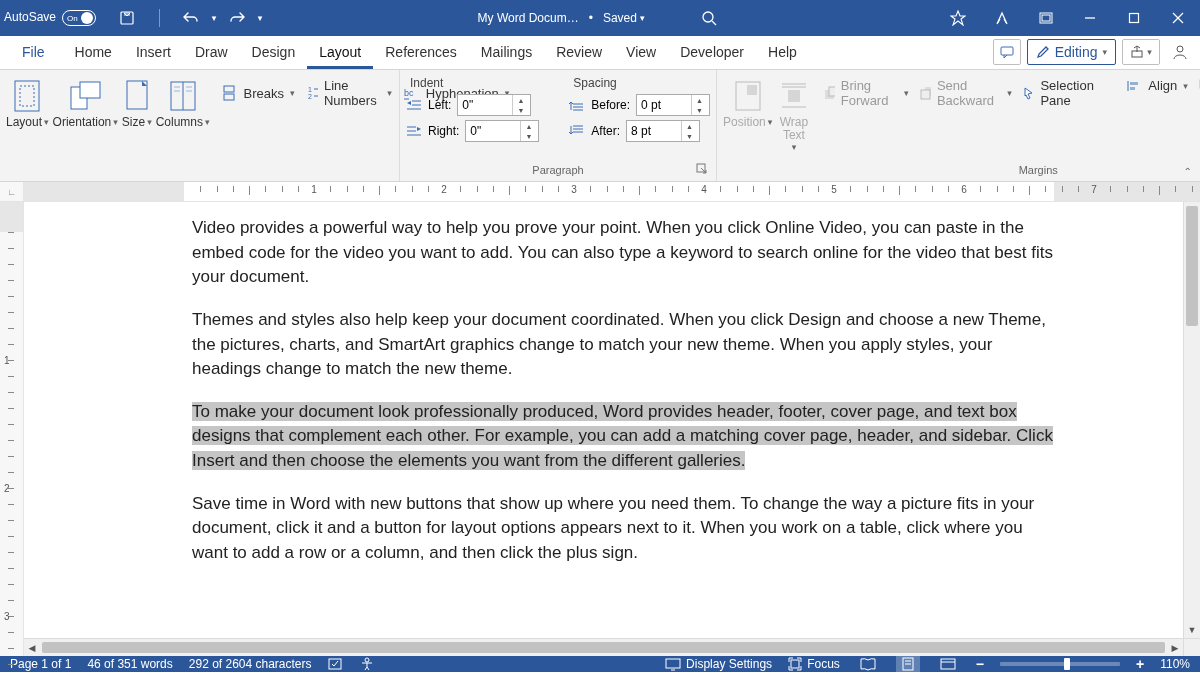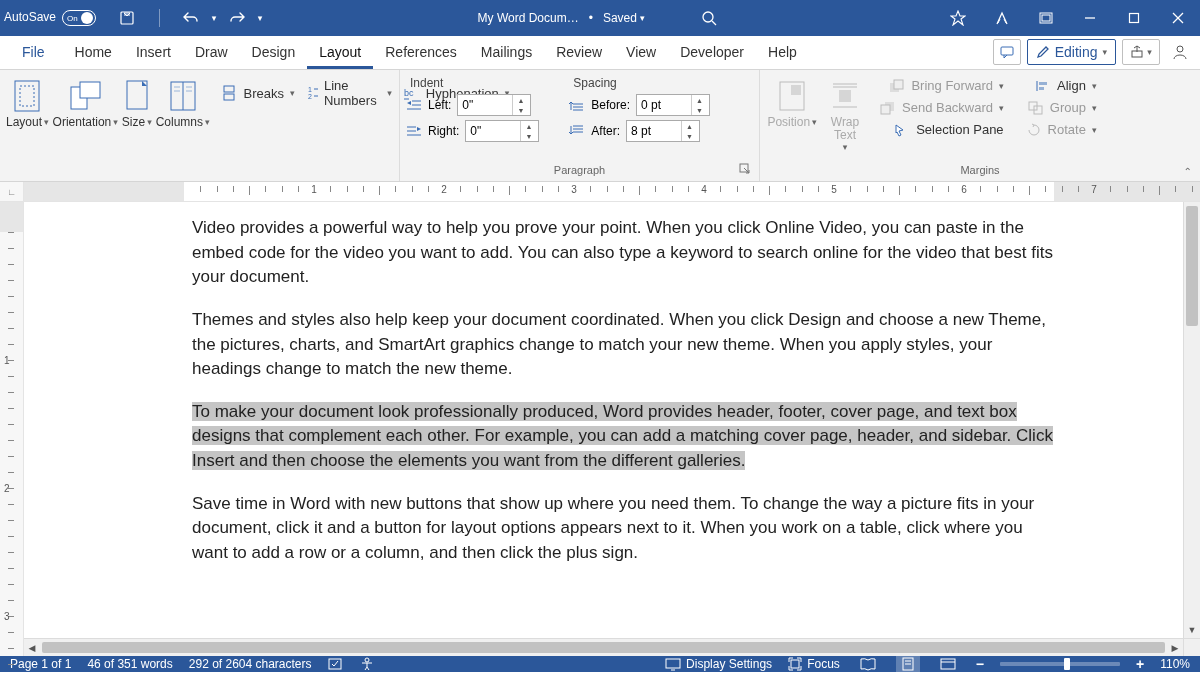--- a/index.html
+++ b/index.html
@@ -55,21 +55,21 @@
   .row-btn { display:flex; align-items:center; gap:6px; font-size:13px; color:#333; padding:2px 4px; }
   .row-btn.dis { color:#9a9a9a; }
   .caret { font-size:9px; color:#666; }
   .para-col { display:flex; flex-direction:column; gap:4px; padding-top:2px; }
   .para-head { font-size:12px; color:#444; padding-left:4px;}
   .spin { display:flex; align-items:center; gap:6px; font-size:12px;}
   .spin .field { width:74px; height:22px; border:1px solid #aaa; background:#fff; display:flex; align-items:center; }
   .spin .field input { border:none; width:54px; font-size:12px; padding-left:4px; outline:none; background:transparent;}
   .spin .field .spinners { width:16px; display:flex; flex-direction:column; border-left:1px solid #ccc;}
   .spin .field .spinners div { height:10px; font-size:7px; display:flex; align-items:center; justify-content:center; color:#555;}
-  .arrange-stack { display:flex; flex-direction:column; gap:3px; padding-top:2px;align-items:flex-end;}
+  .arrange-stack { display:flex; gap:3px; padding-top:2px;}
   .collapse-caret { position:absolute; right:8px; bottom:4px; font-size:10px; color:#666;}
   
   .ruler-row { height:20px; display:flex; background:#fff; border-bottom:1px solid #e4e4e4;}
   .ruler-corner { width:24px; border-right:1px solid #e4e4e4; display:flex; align-items:center; justify-content:center; font-size:9px; color:#888; background:#f7f7f7;}
   .ruler-h { flex:1; position:relative; background:#fff;}
   .ruler-h .shade-l { position:absolute; left:0; top:0; bottom:0; width:160px; background:var(--ruler-shade);}
   .ruler-h .shade-r { position:absolute; right:0; top:0; bottom:0; width:146px; background:var(--ruler-shade);}
   .ruler-h .ticks { position:absolute; inset:0; }
   .tick { position:absolute; top:4px; width:1px; height:6px; background:#888;}
   .tick.mid { height:9px;}

